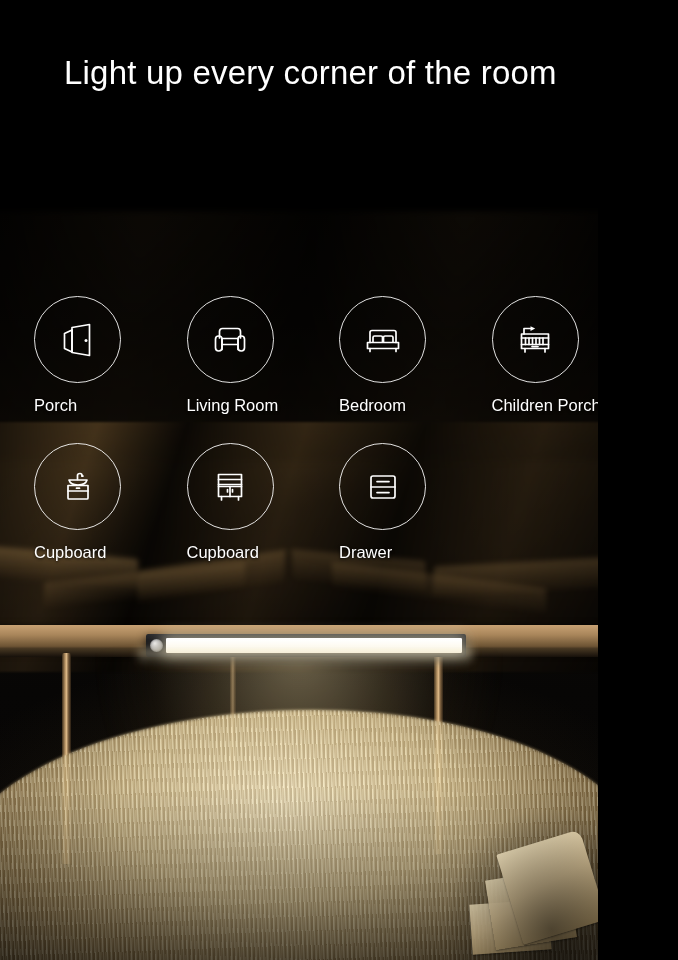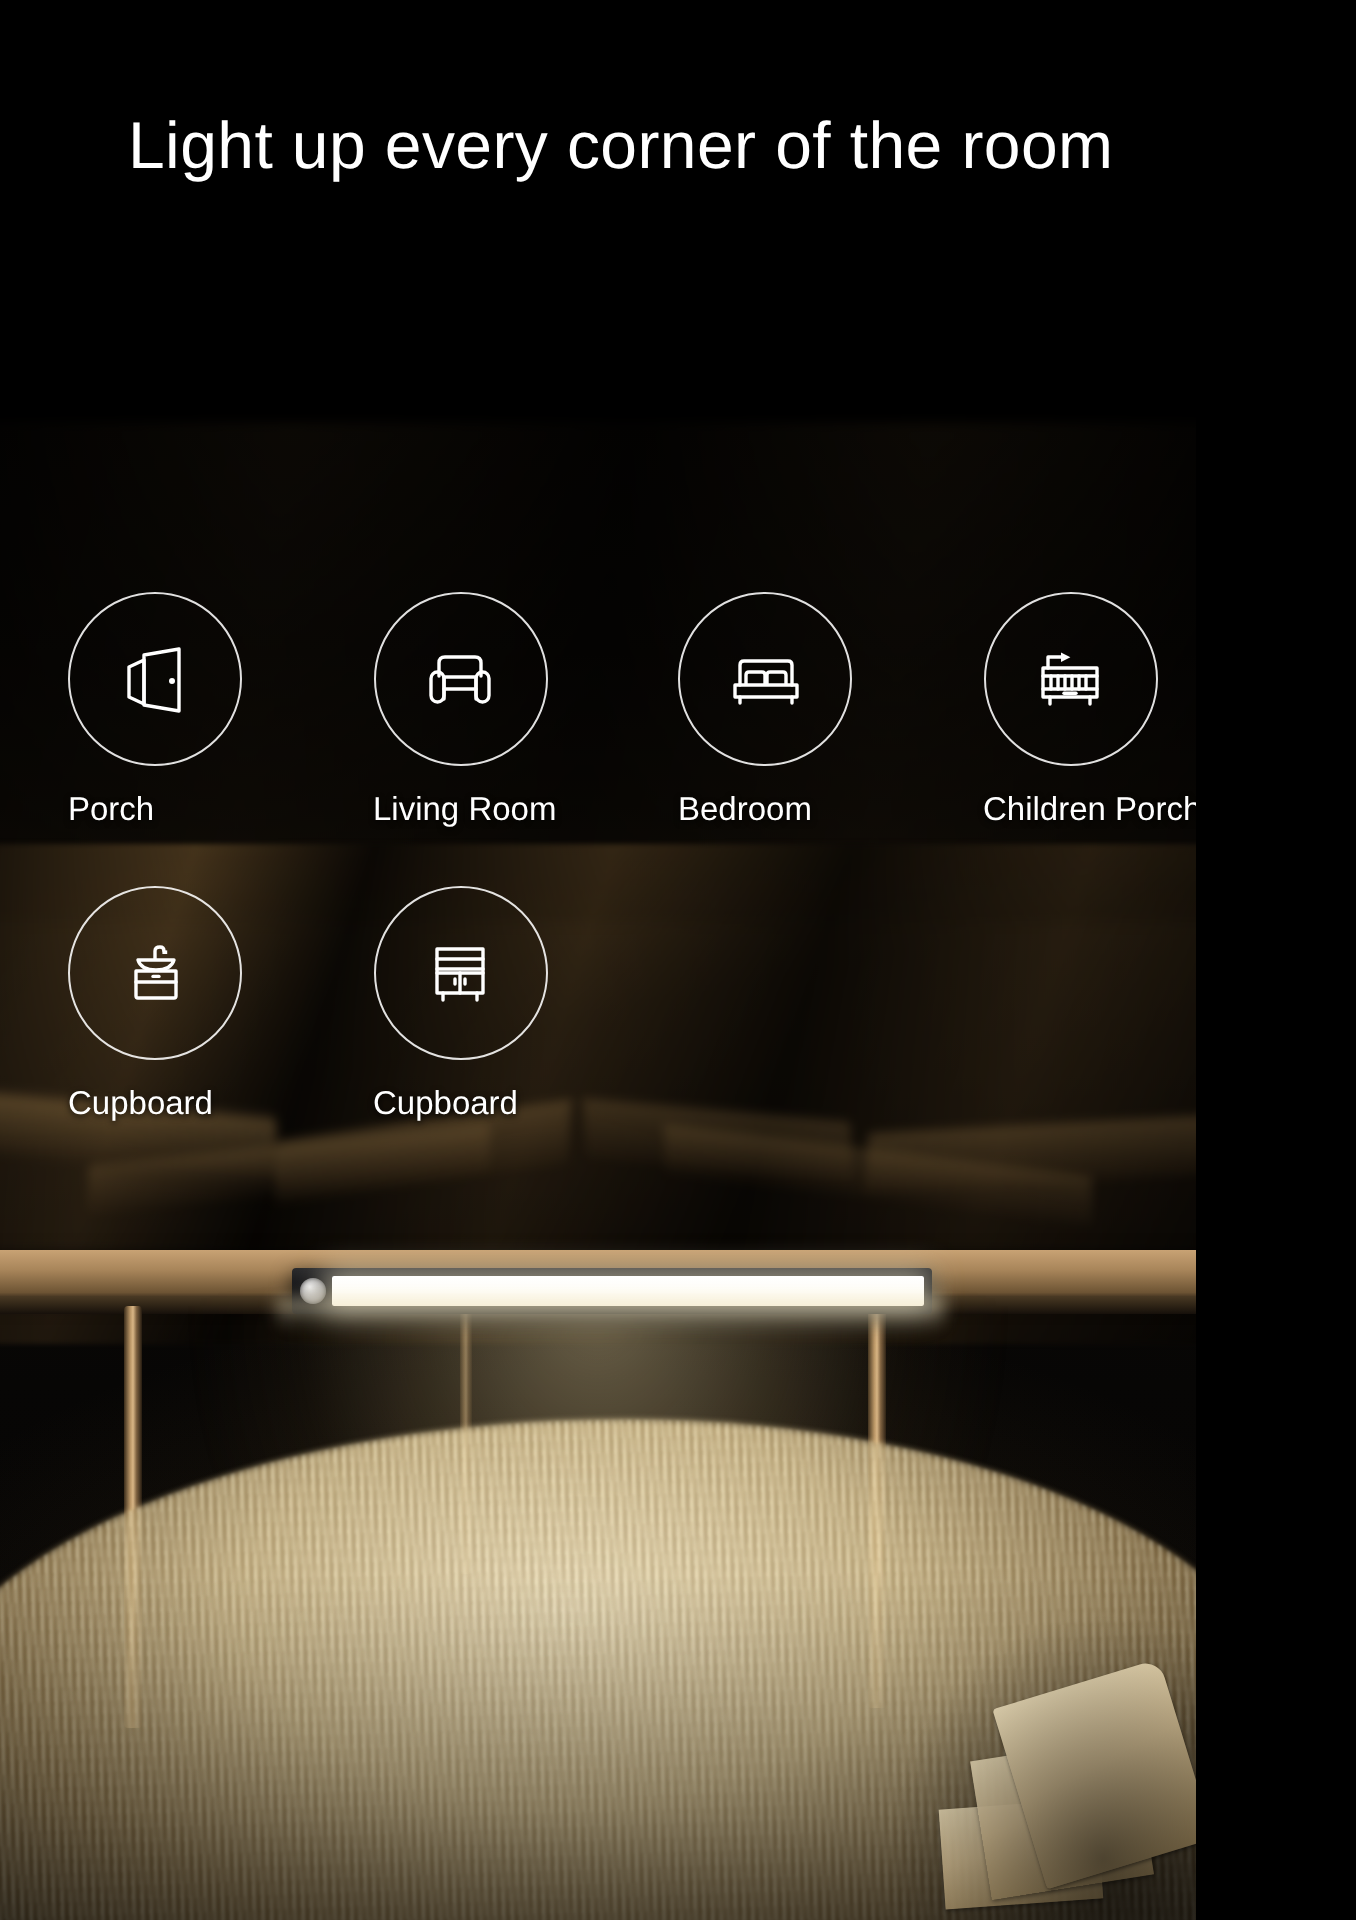--- a/index.html
+++ b/index.html
@@ -424,16 +424,27 @@
             <path d="M11.5 22.5 L34.5 22.5"></path>
             <path d="M23 22.5 L23 32.5"></path>
             <path d="M20.5 25.5 L20.5 28 M25.5 25.5 L25.5 28"></path>
             <path d="M14.5 32.5 L14.5 36 M31.5 32.5 L31.5 36"></path>
           </svg>
         </div>
         <div class="icon-label">Cupboard</div>
       </div>
 
 
+      <div class="icon-cell">
+        <div class="icon-circle">
+          <svg viewBox="0 0 46 46">
+            <rect x="11" y="12" width="24" height="22" rx="2"></rect>
+            <path d="M11 23 L35 23"></path>
+            <path d="M17 17.6 L29 17.6"></path>
+            <path d="M17 28.6 L29 28.6"></path>
+          </svg>
+        </div>
+        <div class="icon-label">Drawer</div>
+      </div>
 
     </div>
   </div>
 </div>
 
 </body></html>

